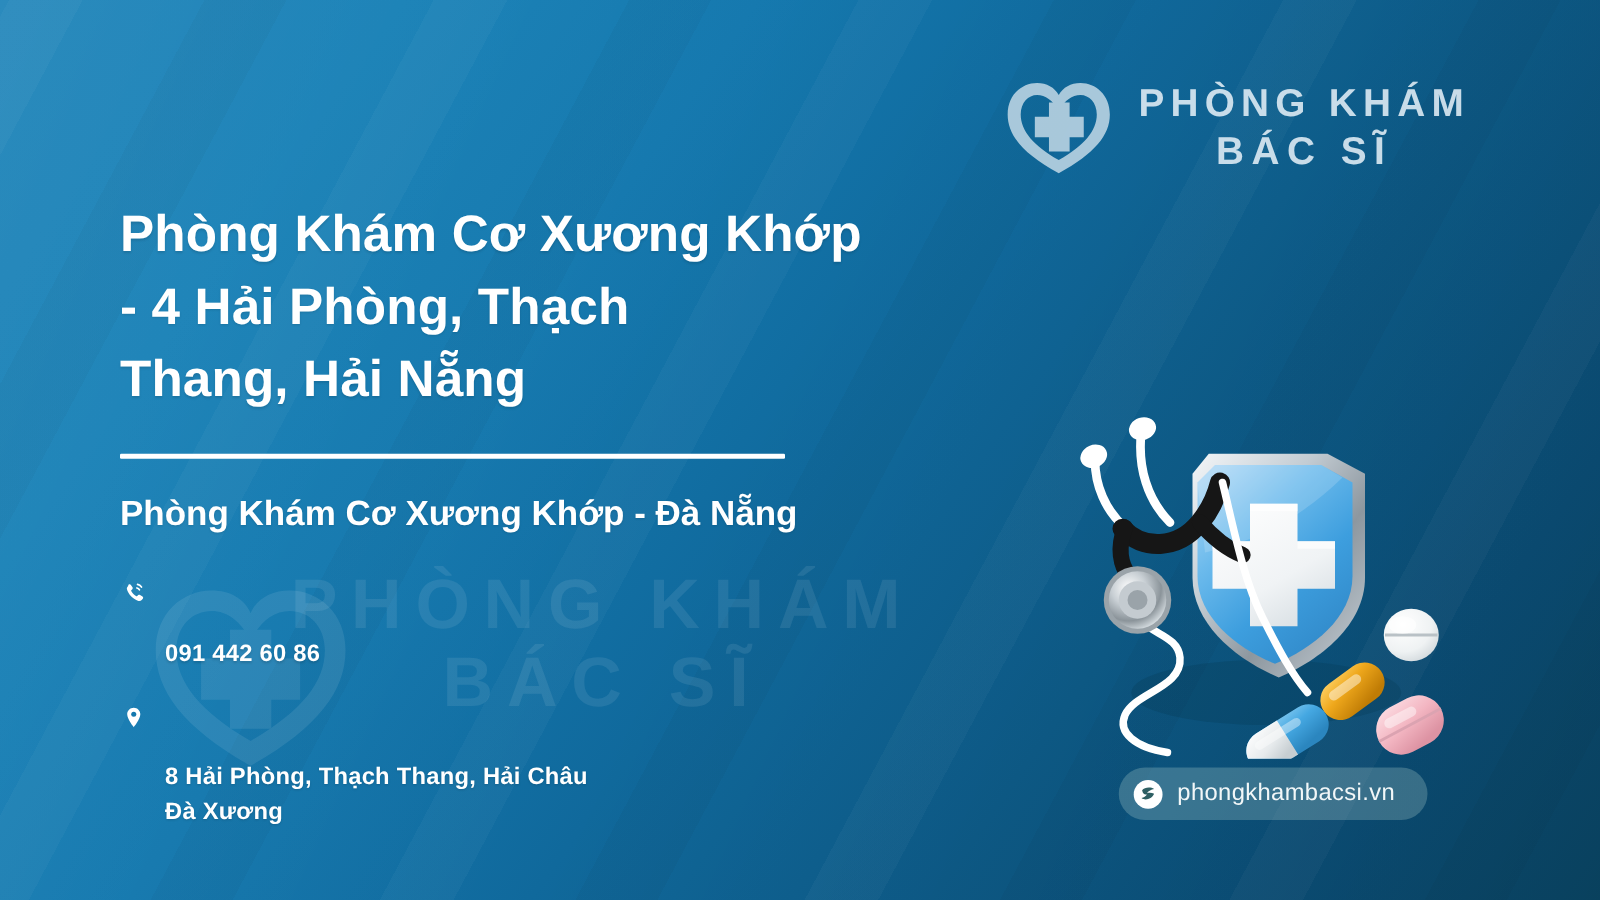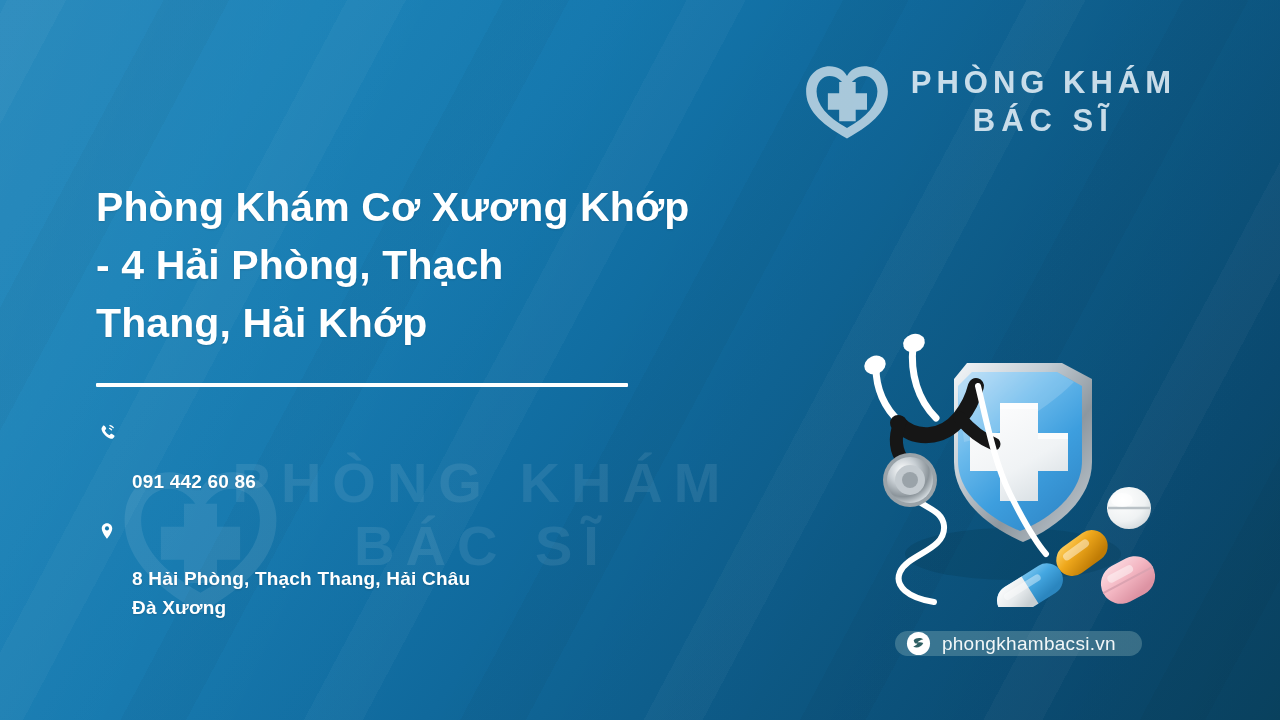--- a/index.html
+++ b/index.html
@@ -111,21 +111,20 @@
     top: 158px;
     width: 740px;
   }
   .headline {
     color: #ffffff;
     font-size: 41px;
     font-weight: 700;
     line-height: 1.42;
     letter-spacing: 0.1px;
     text-shadow: 0 1px 2px rgba(0,0,0,0.12);
-    margin-top: 20px;
   }
   .divider {
     width: 532px;
     height: 4px;
     background: #ffffff;
     margin: 30px 0 26px 0;
     border-radius: 1px;
   }
   .subhead {
     color: #ffffff;
@@ -172,21 +171,21 @@
     top: 322px;
     width: 330px;
     height: 285px;
   }
 
   
   .site-badge {
     position: absolute;
     right: 138px;
     bottom: 64px;
-    height: 25px;
+    height: 42px;
     display: flex;
     align-items: center;
     gap: 11px;
     padding: 0 26px 0 11px;
     border-radius: 21px;
     background: rgba(190,222,214,0.26);
   }
   .badge-icon { width: 25px; height: 25px; flex: 0 0 auto; }
   .badge-text {
     color: #f2f7f8;
@@ -224,25 +223,26 @@
     <div class="logo-text">
       <div class="lt-line lt-1">PHÒNG KHÁM</div>
       <div class="lt-line lt-2">BÁC SĨ</div>
     </div>
   </div>
 
   <div class="content">
     <div class="headline">
       <div>Phòng Khám Cơ Xương Khớp</div>
       <div>- 4 Hải Phòng, Thạch</div>
-      <div>Thang, Hải Khớp</div>
+      <div>Thang, Hải Nẵng</div>
     </div>
 
     <div class="divider"></div>
 
+    <div class="subhead">Phòng Khám Cơ Xương Khớp - Đà Nẵng</div>
 
     <div class="contact">
 
       <div class="contact-row">
         <span class="c-icon">
           <svg viewBox="0 0 24 24" width="19" height="19">
             <path fill="#ffffff" d="M6.2 3.4c.7-.6 1.8-.5 2.3.3l1.6 2.4c.4.6.3 1.4-.2 1.9l-1 1c-.2.2-.3.6-.1.9.5 1 1.3 2.1 2.2 3 .9.9 2 1.7 3 2.2.3.2.7.1.9-.1l1-1c.5-.5 1.3-.6 1.9-.2l2.4 1.6c.8.5.9 1.6.3 2.3l-1.1 1.2c-.8.9-2 1.3-3.2 1-2.3-.5-5-2.1-7.3-4.4C6.6 13.2 5 10.5 4.5 8.2c-.3-1.2.1-2.4 1-3.2z"></path>
             <path fill="none" stroke="#ffffff" stroke-width="1.7" stroke-linecap="round" d="M15.2 3.2c1.6.4 3 1.3 4 2.6"></path>
             <path fill="none" stroke="#ffffff" stroke-width="1.7" stroke-linecap="round" d="M14.6 6.8c1 .3 1.9.9 2.5 1.8"></path>
           </svg>

